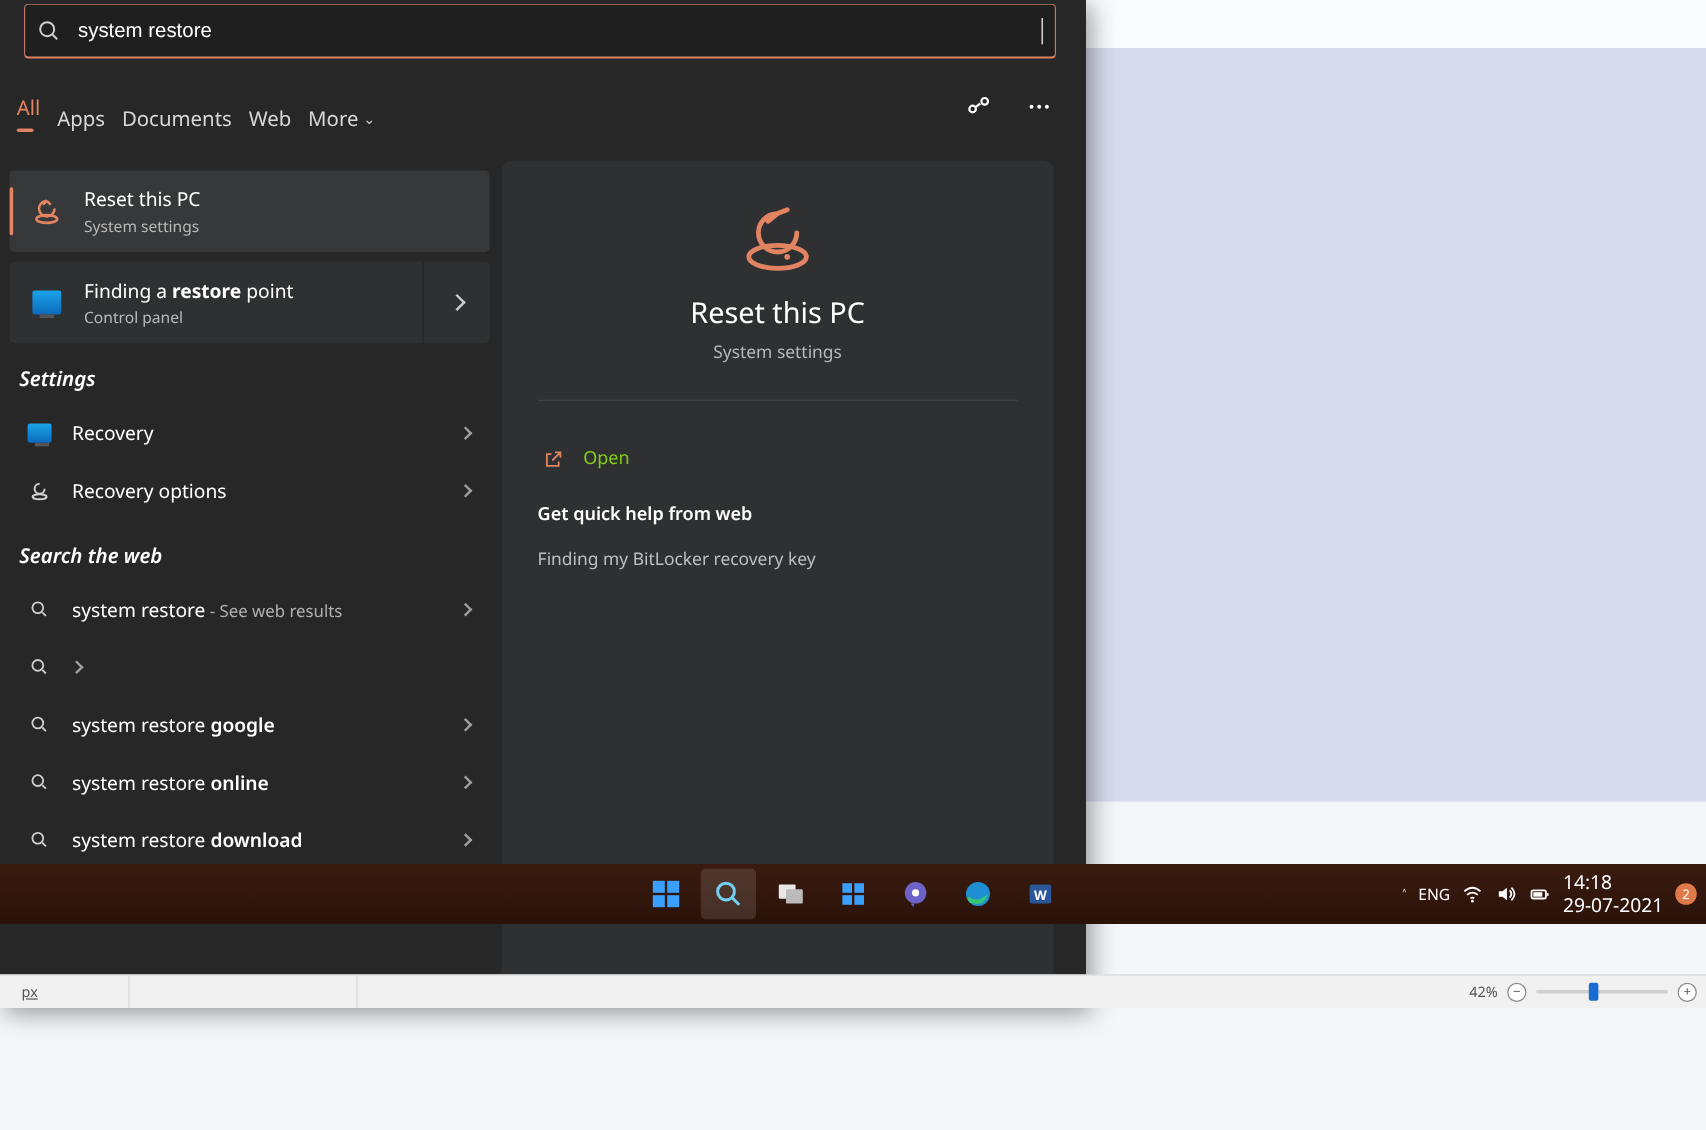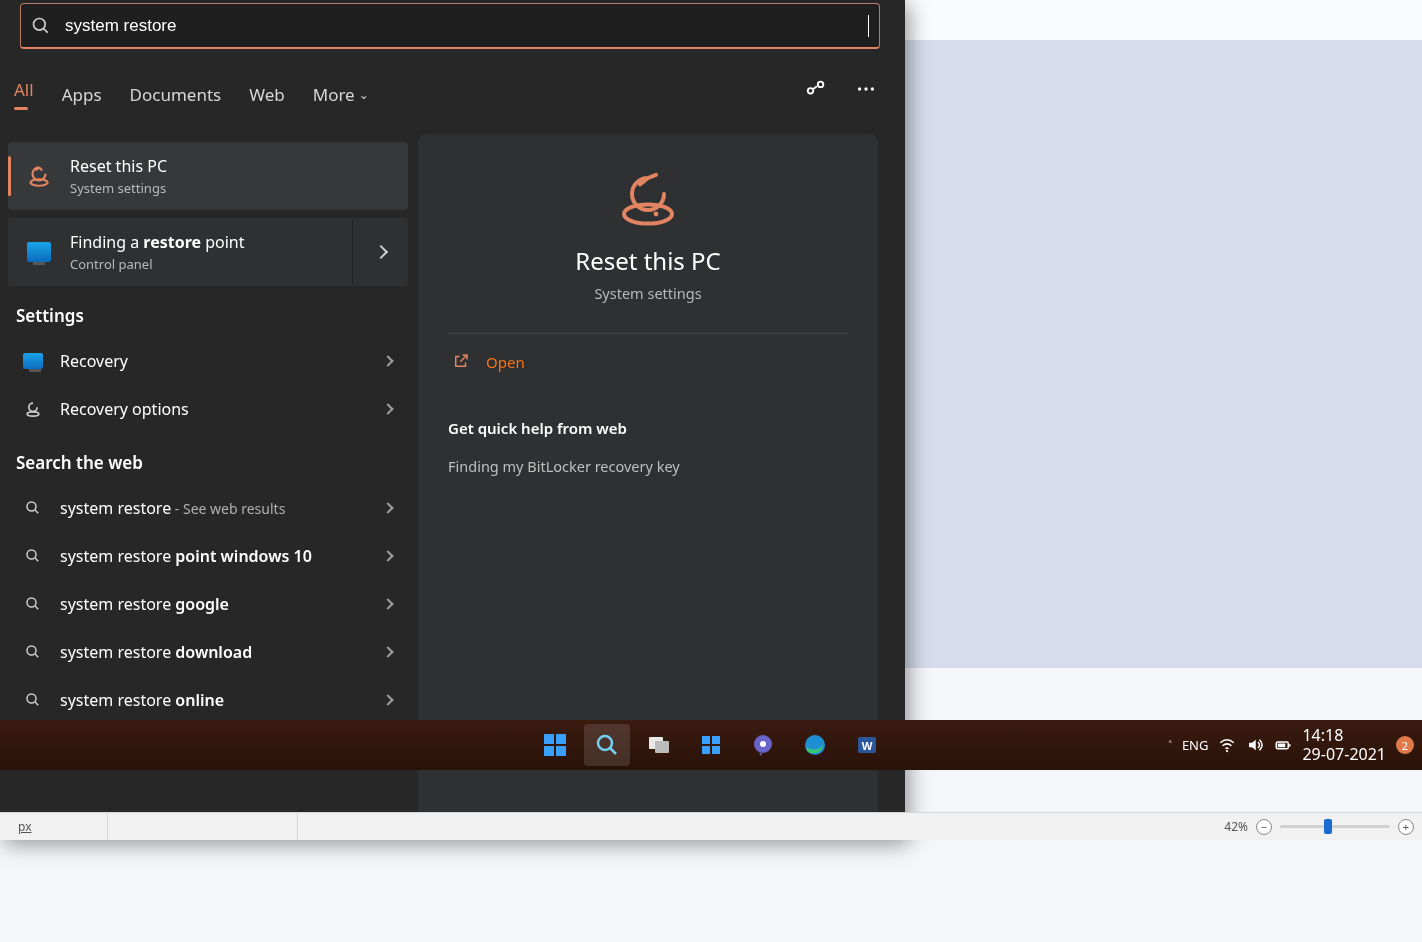--- a/index.html
+++ b/index.html
@@ -9,32 +9,32 @@
   .bg-panel { position: absolute; left: 905px; top: 0; right: 0; bottom: 102px; background: linear-gradient(#fafbfc 0px, #fafbfc 40px, #d6dcec 40px, #d6dcec 100%); }
 
   
   .search-panel { position: absolute; left: 0; top: 0; width: 905px; height: 840px; background: #272727; color: #fff; box-shadow: 4px 4px 20px rgba(0,0,0,.4); }
 
   .search-bar { position: absolute; left: 20px; top: 3px; width: 860px; height: 46px; border: 1px solid #b87a62; border-bottom: 2px solid #e28462; border-radius: 4px; display: flex; align-items: center; padding: 0 10px; background: #1f1f1f; }
   .search-bar .icon { width: 20px; height: 20px; margin-right: 14px; fill: none; stroke: #cfcfcf; stroke-width: 2; }
   .search-bar input { flex: 1; background: transparent; border: none; color: #fff; font-size: 17px; outline: none; }
   .cursor-bar { width:1px; height:22px; background:#fff; margin-left:-2px; }
 
-  .tabs-row { position: absolute; left: 14px; top: 78px; display: flex; align-items: center; gap: 28px; font-size: 17px; color: #d7d7d7; }
+  .tabs-row { position: absolute; left: 14px; top: 78px; display: flex; align-items: flex-end; gap: 14px; font-size: 17px; color: #d7d7d7; }
   .tabs-row .tab { cursor: pointer; }
   .tabs-row .tab.active { color:#e28462; }
   .tabs-row .tab.active::after { content:""; display:block; width:14px; height:3px; background:#e28462; border-radius:2px; margin-top:6px; }
   .tabs-row .chev { display:inline-block; transform: translateY(-2px); font-size:12px; margin-left:4px; color:#cfcfcf; }
 
   .header-icons { position:absolute; top:78px; right:28px; display:flex; gap:28px; color:#fff; }
   .header-icons .hicon { width:22px; height:22px; fill:#fff; }
 
   .results-col { position:absolute; left:8px; top:142px; width:400px; }
   .section-title { color:#fff; font-size:17px; font-weight:600; margin: 0 0 10px 8px; }
-  .section-title.mt { margin-top:18px; }
+  .section-title.mt { margin-top:18px;font-style:italic; }
 
   .result-card { display:flex; align-items:center; height:68px; border-radius:4px; background:#2f3031; margin-bottom:8px; position:relative; padding-left:18px; }
   .result-card.sel { background:#373839; }
   .result-card.sel::before { content:""; position:absolute; left:0; top:14px; bottom:14px; width:3px; background:#e28462; border-radius:2px; }
   .result-card .ricon { width:26px; height:26px; margin-right:18px; display:flex; align-items:center; justify-content:center; }
   .result-card .rtext .rtitle { font-size:16px; color:#fff; }
   .result-card .rtext .rsub { font-size:13px; color:#b8b8b8; margin-top:2px; }
   .result-card .arrow-cell { position:absolute; right:0; top:0; bottom:0; width:56px; border-left:1px solid #252525; display:flex; align-items:center; justify-content:center; }
   .chevron { width:10px; height:10px; border-right:2px solid #cfcfcf; border-bottom:2px solid #cfcfcf; transform: rotate(-45deg); }
 
@@ -44,21 +44,21 @@
   .row-item .label .bold { font-weight:600; }
   .row-item .label .dim { color:#b0b0b0; font-size:14px; }
   .row-item .chevr { width:8px; height:8px; border-right:2px solid #9e9e9e; border-bottom:2px solid #9e9e9e; transform: rotate(-45deg); margin-right:6px; }
 
   
   .detail-pane { position:absolute; left:418px; top:134px; width:460px; height:688px; background:#2f3031; border-radius:8px; padding:30px; }
   .big-icon { width:80px; height:56px; margin:6px auto 18px auto; display:block; }
   .detail-title { text-align:center; font-size:24px; color:#fff; margin-bottom:6px; }
   .detail-sub { text-align:center; font-size:14.5px; color:#b8b8b8; }
   .hr { border:none; border-top:1px solid #444; margin:30px 0 18px 0; }
-  .open-row { display:flex; align-items:flex-start; height:40px; gap:16px; font-size:15px; color:#f97316; cursor:pointer; padding:0 4px; }
+  .open-row { display:flex; align-items:flex-end; height:40px; gap:16px; font-size:15px; color:#84cc16; cursor:pointer; padding:0 4px; }
   .open-row svg { width:18px; height:18px; }
   .help-title { font-size:15px; color:#fff; font-weight:600; margin-top:26px; }
   .help-link { font-size:14.5px; color:#bfbfbf; margin-top:18px; cursor:pointer; }
 
   
   .status-strip { position:absolute; left:0; right:0; top:812px; height:28px; background:#f1f1f1; border-top:1px solid #d7d7d7; display:flex; align-items:center; font-size:12px; color:#555; padding:0 8px; }
   .status-strip .cell { border-right:1px solid #d7d7d7; height:100%; display:flex; align-items:center; padding:0 10px;text-decoration:underline; }
   .status-strip .flex-sp { flex:1; }
   .zoom-group { display:flex; align-items:center; gap:8px; margin-left:auto; }
   .zoom-btn { width:16px; height:16px; border:1px solid #888; border-radius:50%; display:flex; align-items:center; justify-content:center; font-size:11px; color:#555; cursor:pointer; background:#fff; }
@@ -183,51 +183,50 @@
         <div class="label"><span>system restore</span><span class="dim"> - See web results</span></div>
         <span class="chevr"></span>
       </div>
       <div class="row-item">
         <div class="iicon">
             <svg viewBox="0 0 24 24" width="18" height="18" fill="none" stroke="#cfcfcf" stroke-width="2">
               <circle cx="10" cy="10" r="6"></circle>
               <line x1="19" y1="19" x2="15" y2="15"></line>
             </svg>
           </div>
-        <div class="label"><span>system restore </span><span class="bold">point windows 10</span></div>
         <span class="chevr"></span>
       </div>
       <div class="row-item">
         <div class="iicon">
             <svg viewBox="0 0 24 24" width="18" height="18" fill="none" stroke="#cfcfcf" stroke-width="2">
               <circle cx="10" cy="10" r="6"></circle>
               <line x1="19" y1="19" x2="15" y2="15"></line>
             </svg>
           </div>
         <div class="label"><span>system restore </span><span class="bold">google</span></div>
         <span class="chevr"></span>
       </div>
       <div class="row-item">
         <div class="iicon">
             <svg viewBox="0 0 24 24" width="18" height="18" fill="none" stroke="#cfcfcf" stroke-width="2">
               <circle cx="10" cy="10" r="6"></circle>
               <line x1="19" y1="19" x2="15" y2="15"></line>
             </svg>
           </div>
+        <div class="label"><span>system restore </span><span class="bold">online</span></div>
+        <span class="chevr"></span>
+      </div>
+      <div class="row-item">
+        <div class="iicon">
+            <svg viewBox="0 0 24 24" width="18" height="18" fill="none" stroke="#cfcfcf" stroke-width="2">
+              <circle cx="10" cy="10" r="6"></circle>
+              <line x1="19" y1="19" x2="15" y2="15"></line>
+            </svg>
+          </div>
         <div class="label"><span>system restore </span><span class="bold">download</span></div>
-        <span class="chevr"></span>
-      </div>
-      <div class="row-item">
-        <div class="iicon">
-            <svg viewBox="0 0 24 24" width="18" height="18" fill="none" stroke="#cfcfcf" stroke-width="2">
-              <circle cx="10" cy="10" r="6"></circle>
-              <line x1="19" y1="19" x2="15" y2="15"></line>
-            </svg>
-          </div>
-        <div class="label"><span>system restore </span><span class="bold">online</span></div>
         <span class="chevr"></span>
       </div>
     </div>
 
     <div class="detail-pane">
       <svg class="big-icon" viewBox="0 0 100 70" fill="none" stroke="#e28462" stroke-width="5" stroke-linecap="round">
         <ellipse cx="50" cy="55" rx="30" ry="12"></ellipse>
         <circle cx="60" cy="55" r="3" fill="#e28462" stroke="none"></circle>
         <path d="M50 10 a20 20 0 1 0 20 20 M50 10 l-10 8 M50 10 l10 -4"></path>
       </svg>

